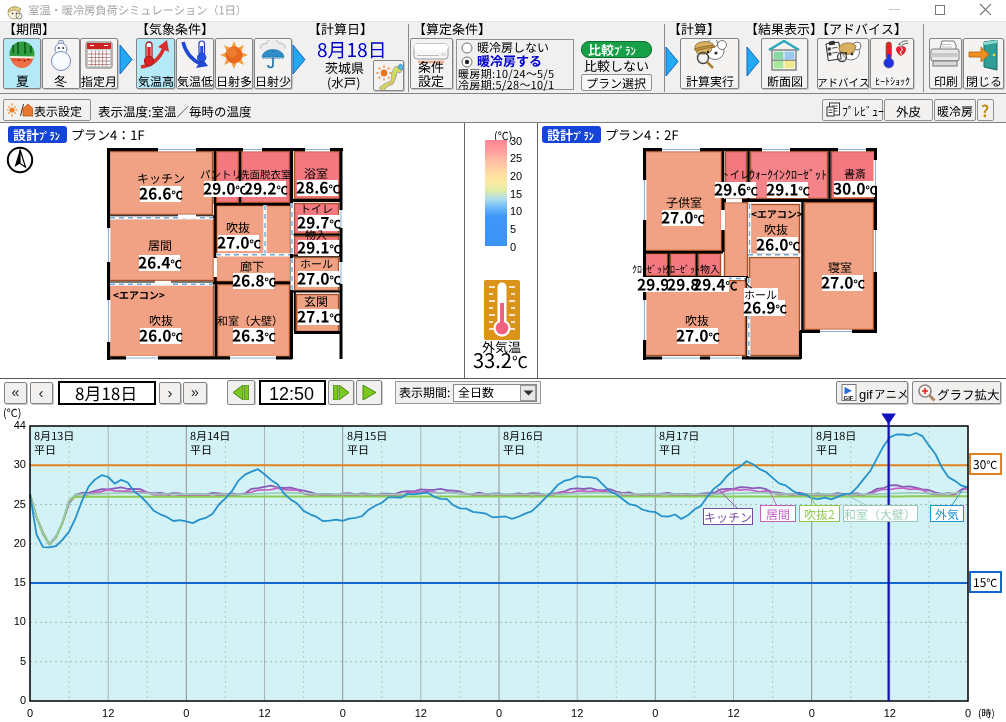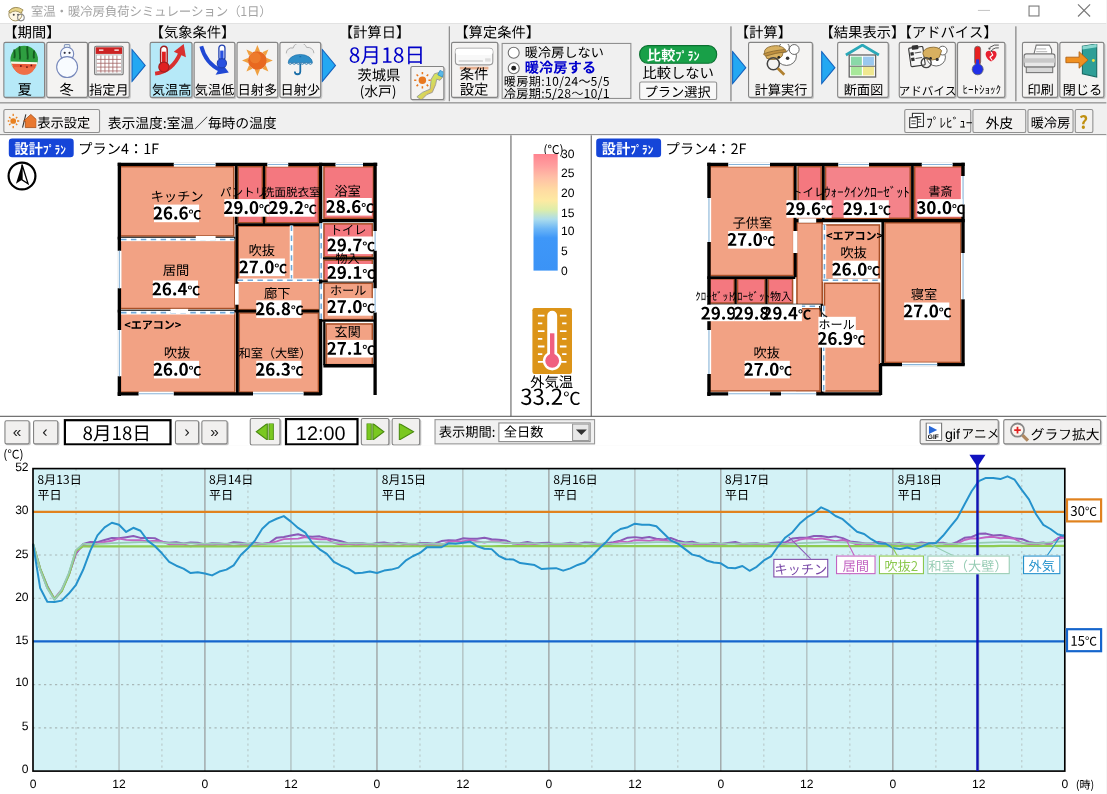--- a/index.html
+++ b/index.html
@@ -972,21 +972,21 @@
 <div class="btn" style="left:159.0px;top:382.0px;width:22.0px;height:22.0px;background:#f1f0ef"></div>
 <div class="a" style="left:159.0px;top:383.7px;width:22.0px;text-align:center;font-size:15px;color:#222">›</div>
 <div class="btn" style="left:183.0px;top:382.0px;width:24.0px;height:22.0px;background:#f1f0ef"></div>
 <div class="a" style="left:183.0px;top:384.3px;width:24.0px;text-align:center;font-size:14px;color:#222">»</div>
 <div class="btn" style="left:226.5px;top:380.0px;width:28.0px;height:25.0px;background:#f1f0ef"></div>
 <svg class="a" style="left:231px;top:385px" width="19" height="15">
     <path d="M12 0 L2 7.5 L12 15 Z" fill="#7ac820" stroke="#4a8a10"></path>
     <rect x="13.5" y="0" width="4" height="15" fill="#7ac820" stroke="#4a8a10" stroke-width="0.8"></rect>
   </svg>
 <div class="wb" style="left:258.5px;top:380px;width:67px;height:25px"></div>
-<div class="a" style="left:258px;top:383.5px;width:67px;text-align:center;font-size:18px">12:00</div>
+<div class="a" style="left:258px;top:383.5px;width:67px;text-align:center;font-size:18px">12:50</div>
 <div class="btn" style="left:328.0px;top:380.0px;width:26.0px;height:25.0px;background:#f1f0ef"></div>
 <svg class="a" style="left:333px;top:385px" width="17" height="15">
     <rect x="0.5" y="0" width="4" height="15" fill="#7ac820" stroke="#4a8a10" stroke-width="0.8"></rect>
     <path d="M6 0 L16 7.5 L6 15 Z" fill="#7ac820" stroke="#4a8a10"></path>
   </svg>
 <div class="btn" style="left:356.0px;top:380.0px;width:26.0px;height:25.0px;background:#f1f0ef"></div>
 <svg class="a" style="left:362px;top:385px" width="15" height="15">
     <path d="M1 0 L14 7.5 L1 15 Z" fill="#7ac820" stroke="#4a8a10"></path>
   </svg>
 <div class="a" style="left:395px;top:381px;width:146px;height:23px;border:1px solid #999;background:#f0f0f0"></div>
@@ -1072,21 +1072,21 @@
     <path d="M777 101 L770 87" stroke="#c263c2" stroke-width="1"></path>
     <path d="M816 101 L810 90" stroke="#8ecb52" stroke-width="1"></path>
     <path d="M868 101 L846 90" stroke="#96ccb4" stroke-width="1"></path>
     <path d="M952 100 L963 84" stroke="#2592cc" stroke-width="1"></path>
   </svg>
 <svg style="position:absolute;left:3.0px;top:406.0px;overflow:visible" width="20" height="16">
     <g fill="#000">
       <path transform="translate(0,11.0)" d="M2.6 2.2 3.2 1.9C2.3 0.3 1.8 -1.6 1.8 -3.4C1.8 -5.3 2.3 -7.1 3.2 -8.7L2.6 -9C1.6 -7.3 1 -5.6 1 -3.4C1 -1.3 1.6 0.5 2.6 2.2Z M5.8 -5.2C6.6 -5.2 7.3 -5.9 7.3 -6.8C7.3 -7.8 6.6 -8.4 5.8 -8.4C5 -8.4 4.2 -7.8 4.2 -6.8C4.2 -5.9 5 -5.2 5.8 -5.2ZM5.8 -5.8C5.2 -5.8 4.9 -6.2 4.9 -6.8C4.9 -7.4 5.2 -7.8 5.8 -7.8C6.3 -7.8 6.7 -7.4 6.7 -6.8C6.7 -6.2 6.3 -5.8 5.8 -5.8ZM11.8 0.1C12.8 0.1 13.6 -0.3 14.3 -1L13.7 -1.7C13.1 -1.1 12.6 -0.8 11.8 -0.8C10.3 -0.8 9.3 -2 9.3 -4C9.3 -6 10.4 -7.3 11.9 -7.3C12.5 -7.3 13 -7 13.5 -6.5L14.1 -7.2C13.6 -7.7 12.8 -8.2 11.9 -8.2C9.8 -8.2 8.3 -6.6 8.3 -4C8.3 -1.4 9.8 0.1 11.8 0.1Z M15.8 2.2C16.8 0.5 17.4 -1.3 17.4 -3.4C17.4 -5.6 16.8 -7.3 15.8 -9L15.2 -8.7C16.1 -7.1 16.6 -5.3 16.6 -3.4C16.6 -1.6 16.1 0.3 15.2 1.9Z"></path>
     </g>
   </svg>
-<div class="a" style="left:0;top:419.0px;width:26px;text-align:right;font-size:11px">52</div>
+<div class="a" style="left:0;top:419.0px;width:26px;text-align:right;font-size:11px">44</div>
 <div class="a" style="left:0;top:458.3px;width:26px;text-align:right;font-size:11px">30</div>
 <div class="a" style="left:0;top:497.6px;width:26px;text-align:right;font-size:11px">25</div>
 <div class="a" style="left:0;top:536.9px;width:26px;text-align:right;font-size:11px">20</div>
 <div class="a" style="left:0;top:576.1px;width:26px;text-align:right;font-size:11px">15</div>
 <div class="a" style="left:0;top:615.4px;width:26px;text-align:right;font-size:11px">10</div>
 <div class="a" style="left:0;top:654.7px;width:26px;text-align:right;font-size:11px">5</div>
 <div class="a" style="left:0;top:694.0px;width:26px;text-align:right;font-size:11px">0</div>
 <svg style="position:absolute;left:34.0px;top:429.0px;overflow:visible" width="42" height="16">
     <g fill="#000">
       <path transform="translate(0,11.0)" d="M3.1 0.1C4.6 0.1 5.6 -0.8 5.6 -1.9C5.6 -3 4.9 -3.7 4.2 -4.1V-4.1C4.7 -4.5 5.3 -5.2 5.3 -6.1C5.3 -7.3 4.5 -8.2 3.1 -8.2C1.8 -8.2 0.9 -7.4 0.9 -6.1C0.9 -5.3 1.4 -4.7 2 -4.3V-4.2C1.2 -3.8 0.5 -3.1 0.5 -2C0.5 -0.8 1.6 0.1 3.1 0.1ZM3.6 -4.4C2.7 -4.8 1.8 -5.2 1.8 -6.1C1.8 -6.9 2.3 -7.4 3.1 -7.4C3.9 -7.4 4.5 -6.8 4.5 -6C4.5 -5.4 4.2 -4.9 3.6 -4.4ZM3.1 -0.6C2.1 -0.6 1.4 -1.2 1.4 -2.1C1.4 -2.9 1.9 -3.5 2.5 -3.9C3.7 -3.5 4.6 -3.1 4.6 -2C4.6 -1.2 4 -0.6 3.1 -0.6Z M8.4 -8.7V-5.3C8.4 -3.5 8.2 -1.3 6.4 0.3C6.6 0.4 6.9 0.7 7.1 0.9C8.1 -0.1 8.7 -1.3 9 -2.6H14.3V-0.4C14.3 -0.1 14.2 -0 13.9 -0C13.7 -0 12.8 0 11.9 -0C12 0.2 12.2 0.6 12.2 0.8C13.4 0.8 14.1 0.8 14.6 0.7C15 0.5 15.1 0.3 15.1 -0.3V-8.7ZM9.2 -7.9H14.3V-6H9.2ZM9.2 -5.2H14.3V-3.4H9.1C9.2 -4 9.2 -4.6 9.2 -5.2Z M18.1 0H22.5V-0.8H20.9V-8.1H20.1C19.7 -7.8 19.2 -7.6 18.4 -7.5V-6.9H19.9V-0.8H18.1Z M26.1 0.1C27.5 0.1 28.7 -0.7 28.7 -2.2C28.7 -3.3 27.9 -4 27 -4.2V-4.3C27.9 -4.6 28.4 -5.2 28.4 -6.2C28.4 -7.5 27.4 -8.2 26.1 -8.2C25.1 -8.2 24.4 -7.8 23.8 -7.2L24.4 -6.6C24.8 -7.1 25.4 -7.4 26 -7.4C26.9 -7.4 27.4 -6.9 27.4 -6.1C27.4 -5.2 26.8 -4.6 25.2 -4.6V-3.8C27 -3.8 27.7 -3.2 27.7 -2.2C27.7 -1.3 27 -0.7 26 -0.7C25.1 -0.7 24.5 -1.1 24 -1.6L23.5 -1C24.1 -0.4 24.8 0.1 26.1 0.1Z M32.1 -3.9H37.6V-0.8H32.1ZM32.1 -4.7V-7.7H37.6V-4.7ZM31.3 -8.5V0.8H32.1V0H37.6V0.7H38.5V-8.5Z"></path>

